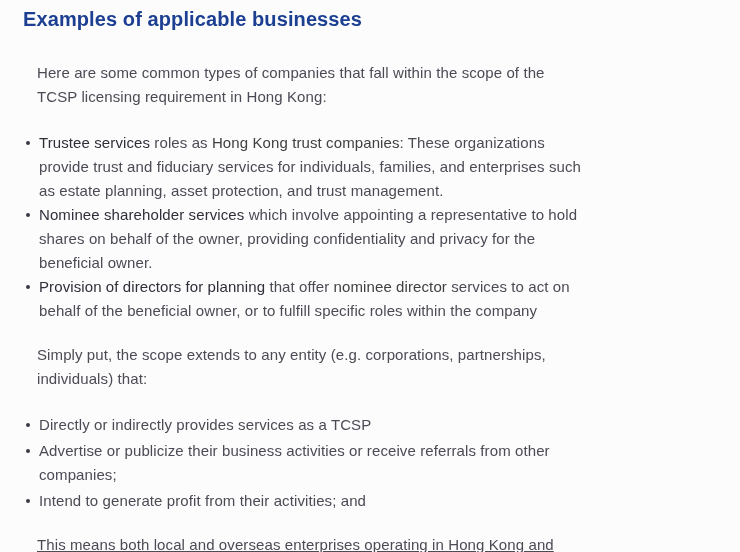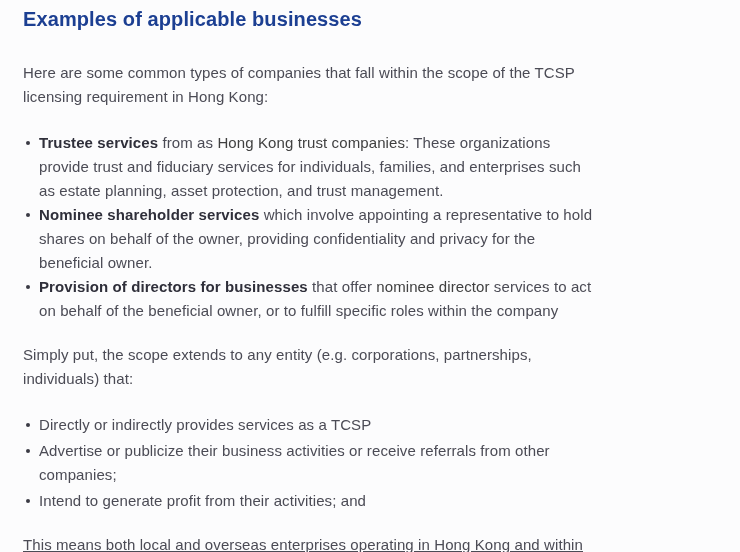--- a/index.html
+++ b/index.html
@@ -18,21 +18,21 @@
     overflow: hidden;
   }
   h2.title {
     margin: 0 0 30px 0;
     font-size: 20px;
     font-weight: 700;
     color: #1c3f92;
     letter-spacing: 0.1px;
   }
   p.para {
-    margin: 0;
+    margin: 14px;
     font-size: 15px;
     line-height: 24px;
     letter-spacing: 0.1px;
   }
   ul.bullets {
     list-style: none;
     margin: 22px 0 20px 0;
     padding: 0 0 0 16px;
     font-size: 15px;
     line-height: 24px;
@@ -50,21 +50,21 @@
     content: "";
     position: absolute;
     left: -13px;
     top: 10px;
     width: 4px;
     height: 4px;
     border-radius: 50%;
     background: #3a3a44;
   }
   .lead {
-    font-weight: 700;
+    font-weight: 400;
     color: #2f2f3a;
   }
   a.link {
     color: #404040;
     text-decoration: none;
     cursor: pointer;
   }
   .para.scope {
     margin-top: 20px;
   }
@@ -77,27 +77,27 @@
 <body>
 
 <div class="page">
 
   <h2 class="title">Examples of applicable businesses</h2>
 
   <p class="para">Here are some common types of companies that fall within the scope of the TCSP licensing requirement in Hong Kong:</p>
 
   <ul class="bullets">
     <li>
-      <span class="lead">Trustee services</span><span> from as </span><a class="link">Hong Kong trust companies</a><span>: These organizations provide trust and fiduciary services for individuals, families, and enterprises such as estate planning, asset protection, and trust management.</span>
+      <span class="lead">Trustee services</span><span> roles as </span><a class="link">Hong Kong trust companies</a><span>: These organizations provide trust and fiduciary services for individuals, families, and enterprises such as estate planning, asset protection, and trust management.</span>
     </li>
     <li>
       <span class="lead">Nominee shareholder services</span><span> which involve appointing a representative to hold shares on behalf of the owner, providing confidentiality and privacy for the beneficial owner.</span>
     </li>
     <li>
-      <span class="lead">Provision of directors for businesses</span><span> that offer </span><a class="link">nominee director</a><span> services to act on behalf of the beneficial owner, or to fulfill specific roles within the company</span>
+      <span class="lead">Provision of directors for planning</span><span> that offer </span><a class="link">nominee director</a><span> services to act on behalf of the beneficial owner, or to fulfill specific roles within the company</span>
     </li>
   </ul>
 
   <p class="para scope">Simply put, the scope extends to any entity (e.g. corporations, partnerships, individuals) that:</p>
 
   <ul class="bullets spaced">
     <li>Directly or indirectly provides services as a TCSP</li>
     <li>Advertise or publicize their business activities or receive referrals from other companies;</li>
     <li>Intend to generate profit from their activities; and</li>
   </ul>

